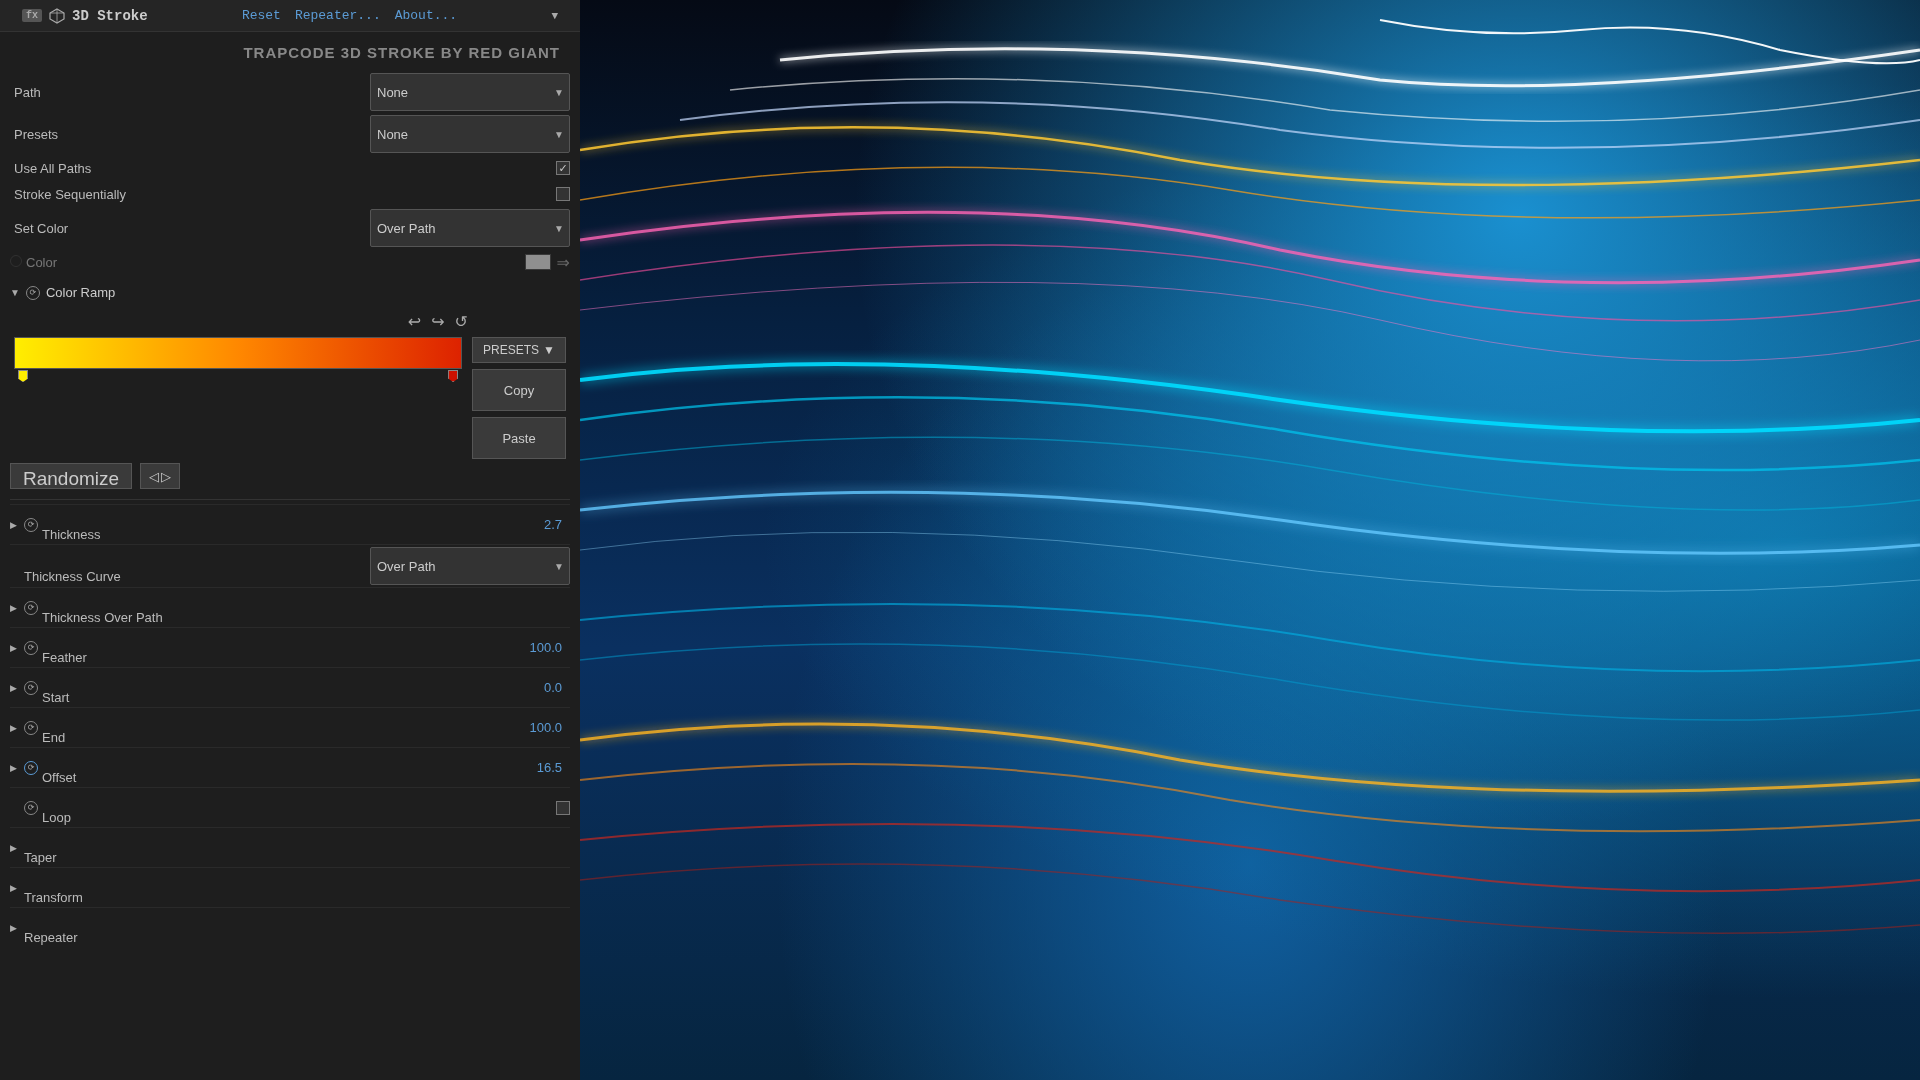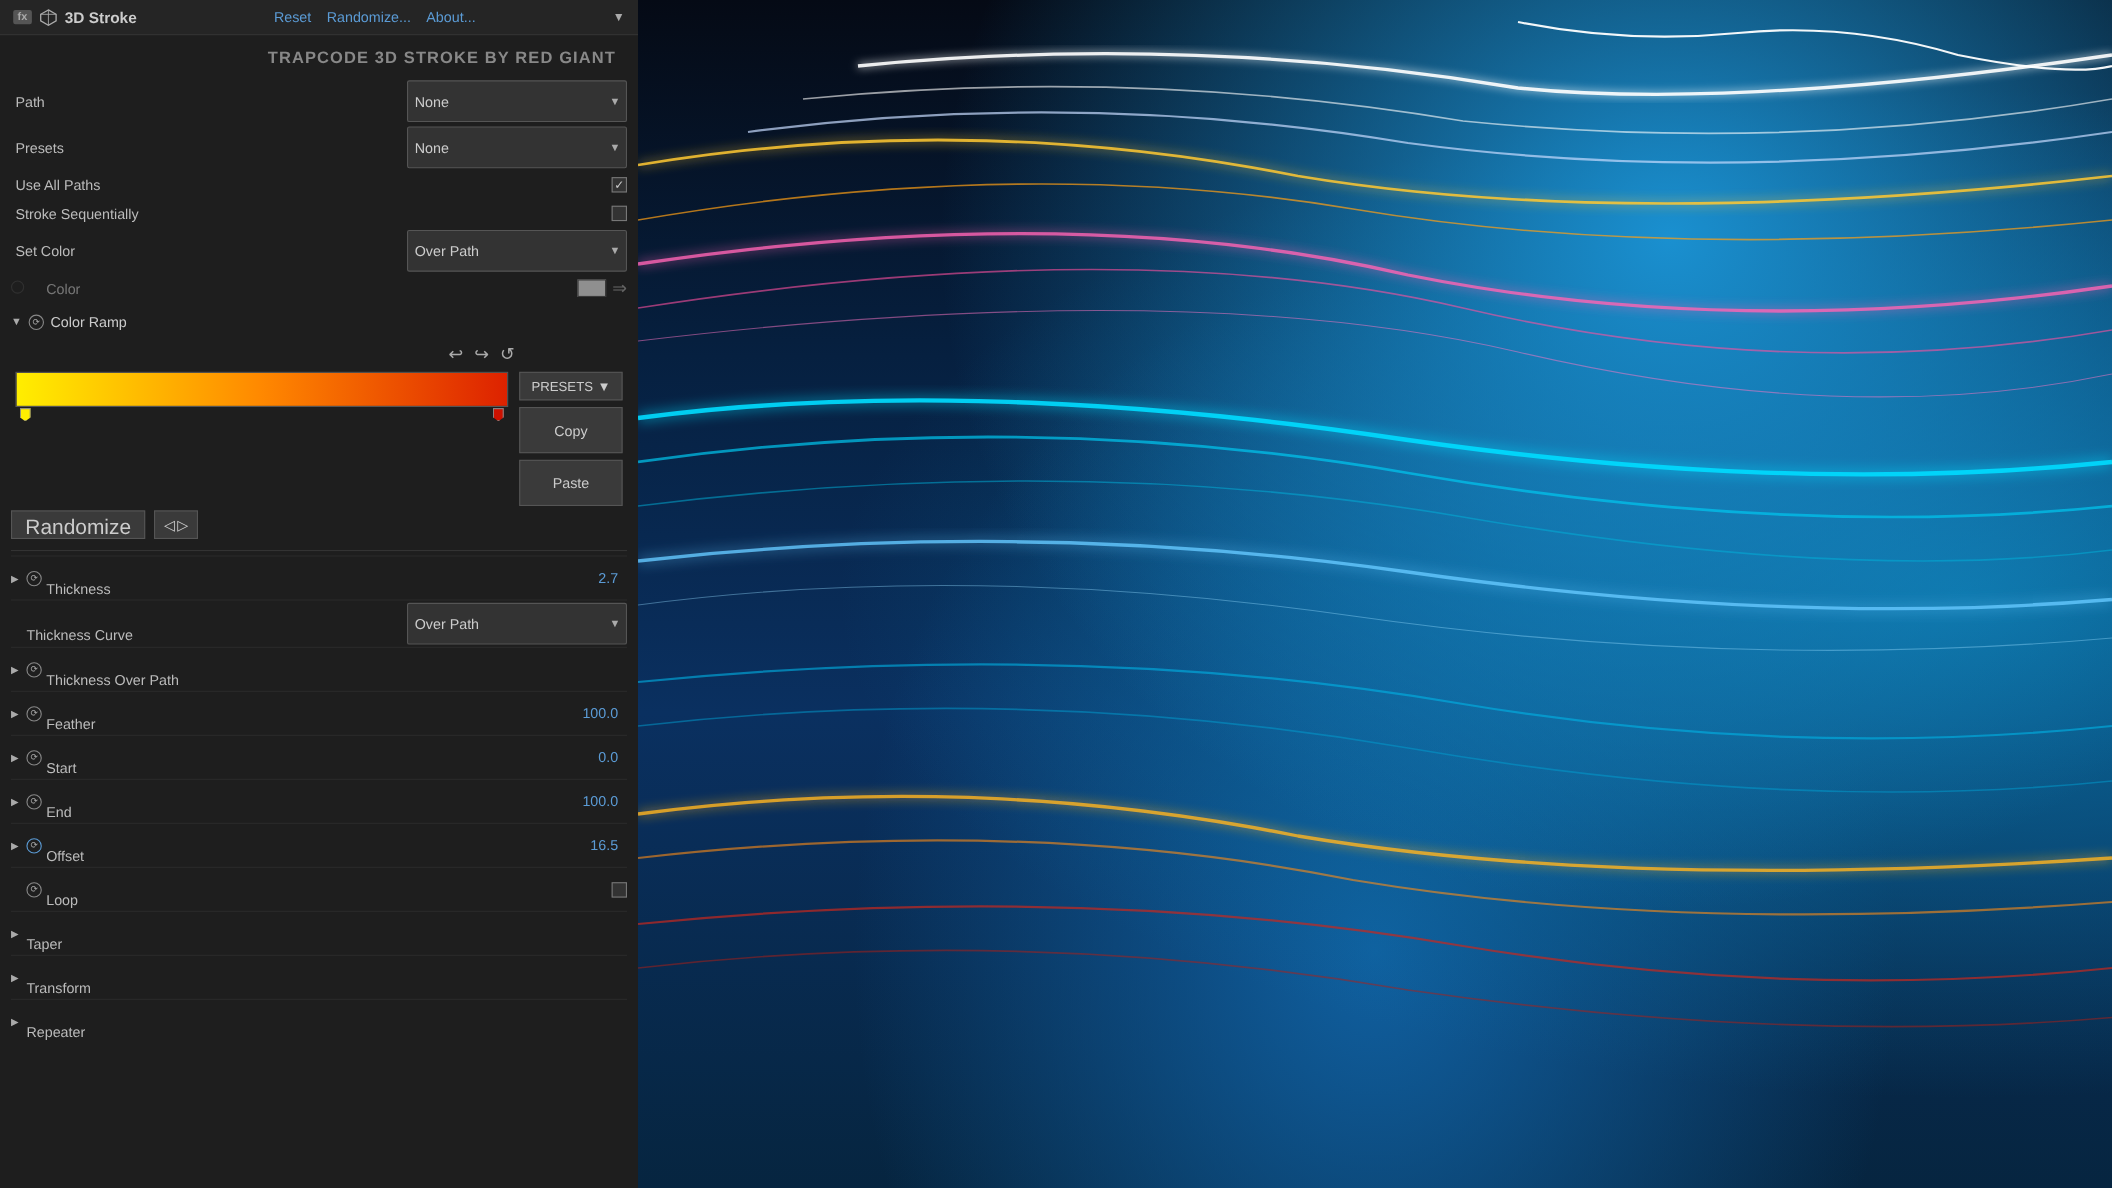--- a/index.html
+++ b/index.html
@@ -22,24 +22,25 @@
       display: flex;
       flex-direction: column;
       flex-shrink: 0;
     }
 
     
     .panel-header {
       display: flex;
       align-items: center;
       justify-content: space-between;
-      padding: 6px 12px;
+      padding: 6px 22px;
       background: #252525;
       border-bottom: 1px solid #333;
       min-height: 32px;
+      font-family: Liberation Mono, monospace;
     }
     .panel-header-left {
       display: flex;
       align-items: center;
       gap: 6px;
     }
     .fx-badge {
       background: #555;
       color: #aaa;
       font-size: 10px;
@@ -375,21 +376,21 @@
 
       <svg width="18" height="18" viewBox="0 0 18 18">
         <polygon points="9,2 16,6 16,12 9,16 2,12 2,6" fill="none" stroke="#aaa" stroke-width="1.2"></polygon>
         <line x1="9" y1="2" x2="9" y2="16" stroke="#aaa" stroke-width="0.8"></line>
         <line x1="2" y1="6" x2="16" y2="6" stroke="#aaa" stroke-width="0.8"></line>
       </svg>
       <span class="panel-title">3D Stroke</span>
     </div>
     <div class="header-links">
       <a class="header-link">Reset</a>
-      <a class="header-link">Randomize...</a>
+      <a class="header-link">Repeater...</a>
       <a class="header-link">About...</a>
     </div>
     <span style="color:#aaa; font-size:11px; cursor:pointer;">▼</span>
   </div>
 
   <div class="panel-subtitle">TRAPCODE 3D STROKE BY RED GIANT</div>
 
   <div class="settings-area">
 
     <div class="setting-row">
@@ -426,21 +427,21 @@
       <span class="setting-label">Set Color</span>
       <div class="dropdown-wrapper">
         <select>
           <option>Over Path</option>
         </select>
         <span class="dropdown-arrow">▼</span>
       </div>
     </div>
 
     <div class="setting-row color-disabled">
-      <span style="display:flex;gap:20px;flex:1;">
+      <span style="display:flex;gap:4px;flex:1;">
         <span style="width:12px;height:12px;border-radius:50%;border:1px solid #666;display:inline-block;opacity:0.5;"></span>
         <span>Color</span>
       </span>
       <div style="display:flex;align-items:center;gap:6px;">
         <div class="color-swatch" style="background:#ffffff;"></div>
         <span class="color-arrow">⇒</span>
       </div>
     </div>
 
     <div class="color-ramp-section">

